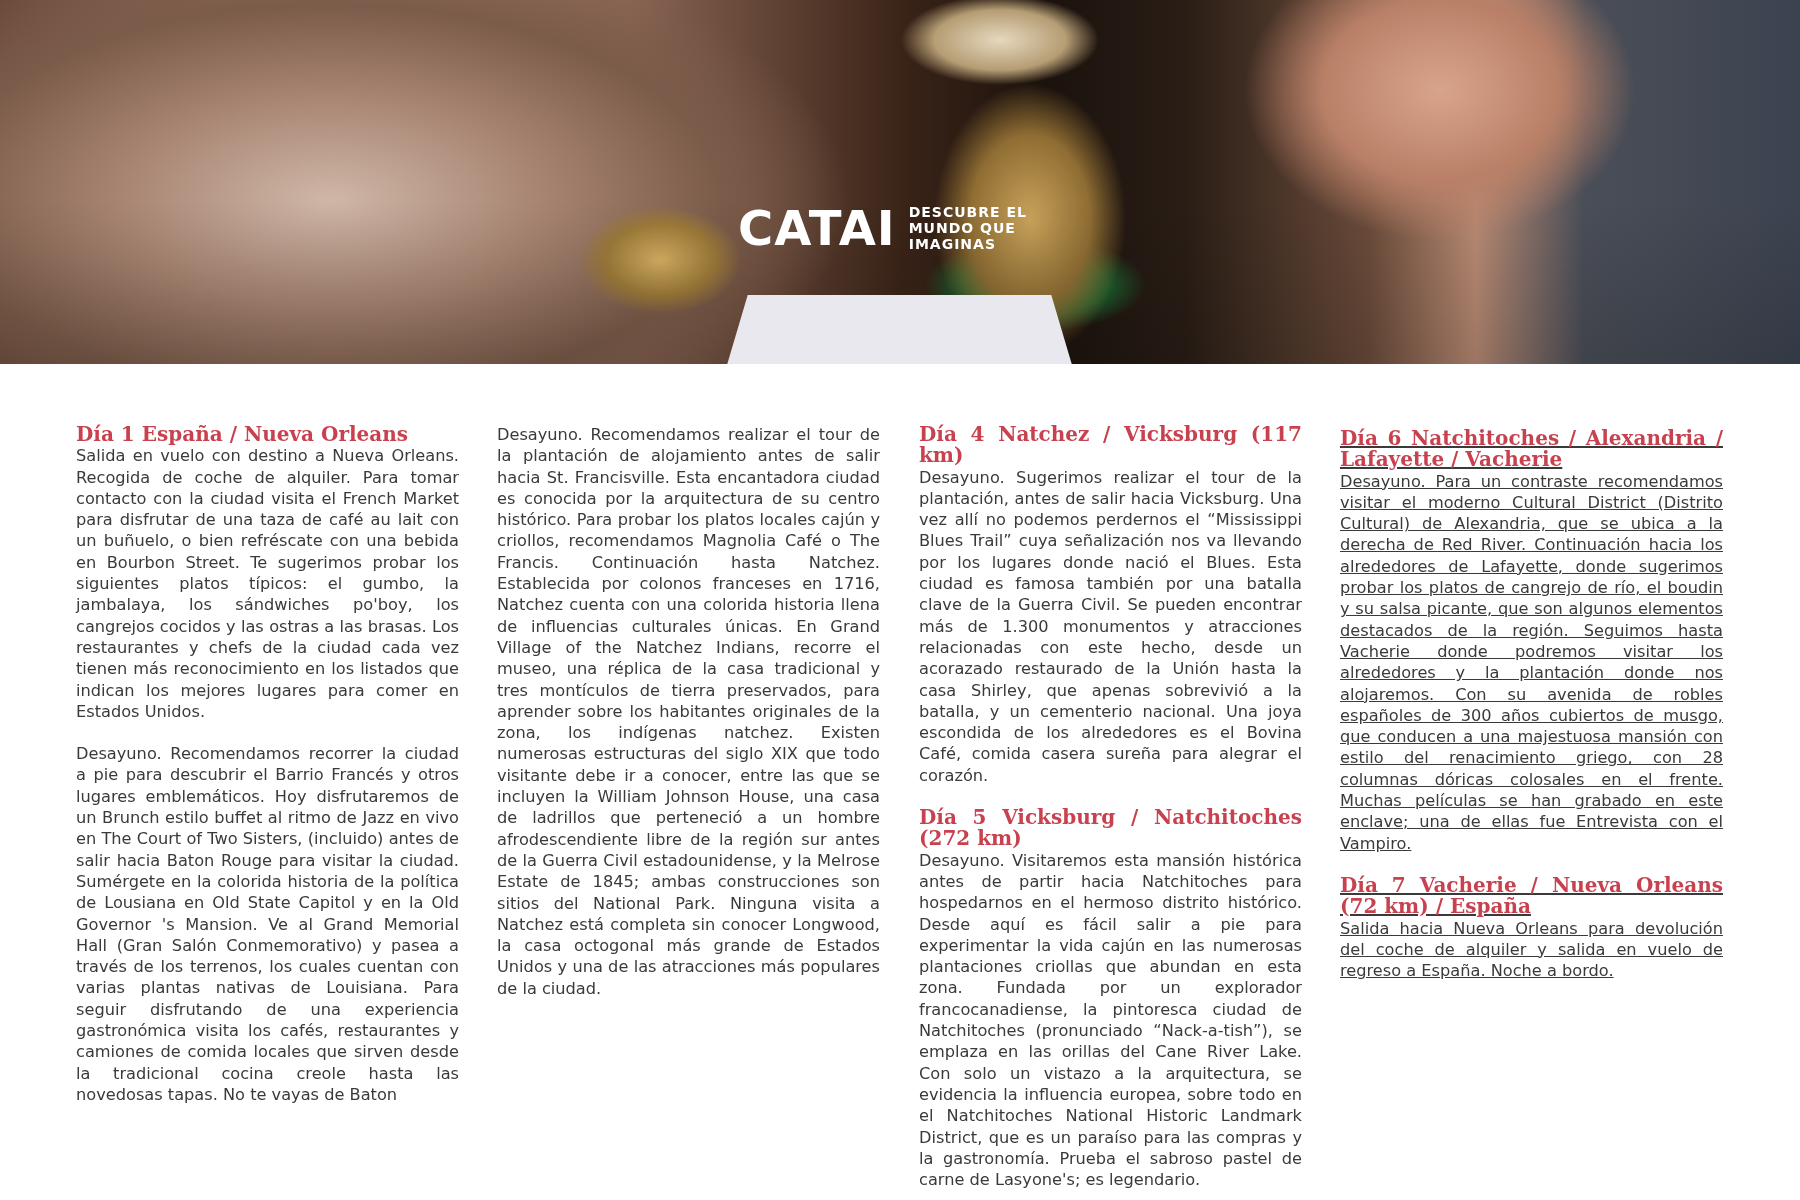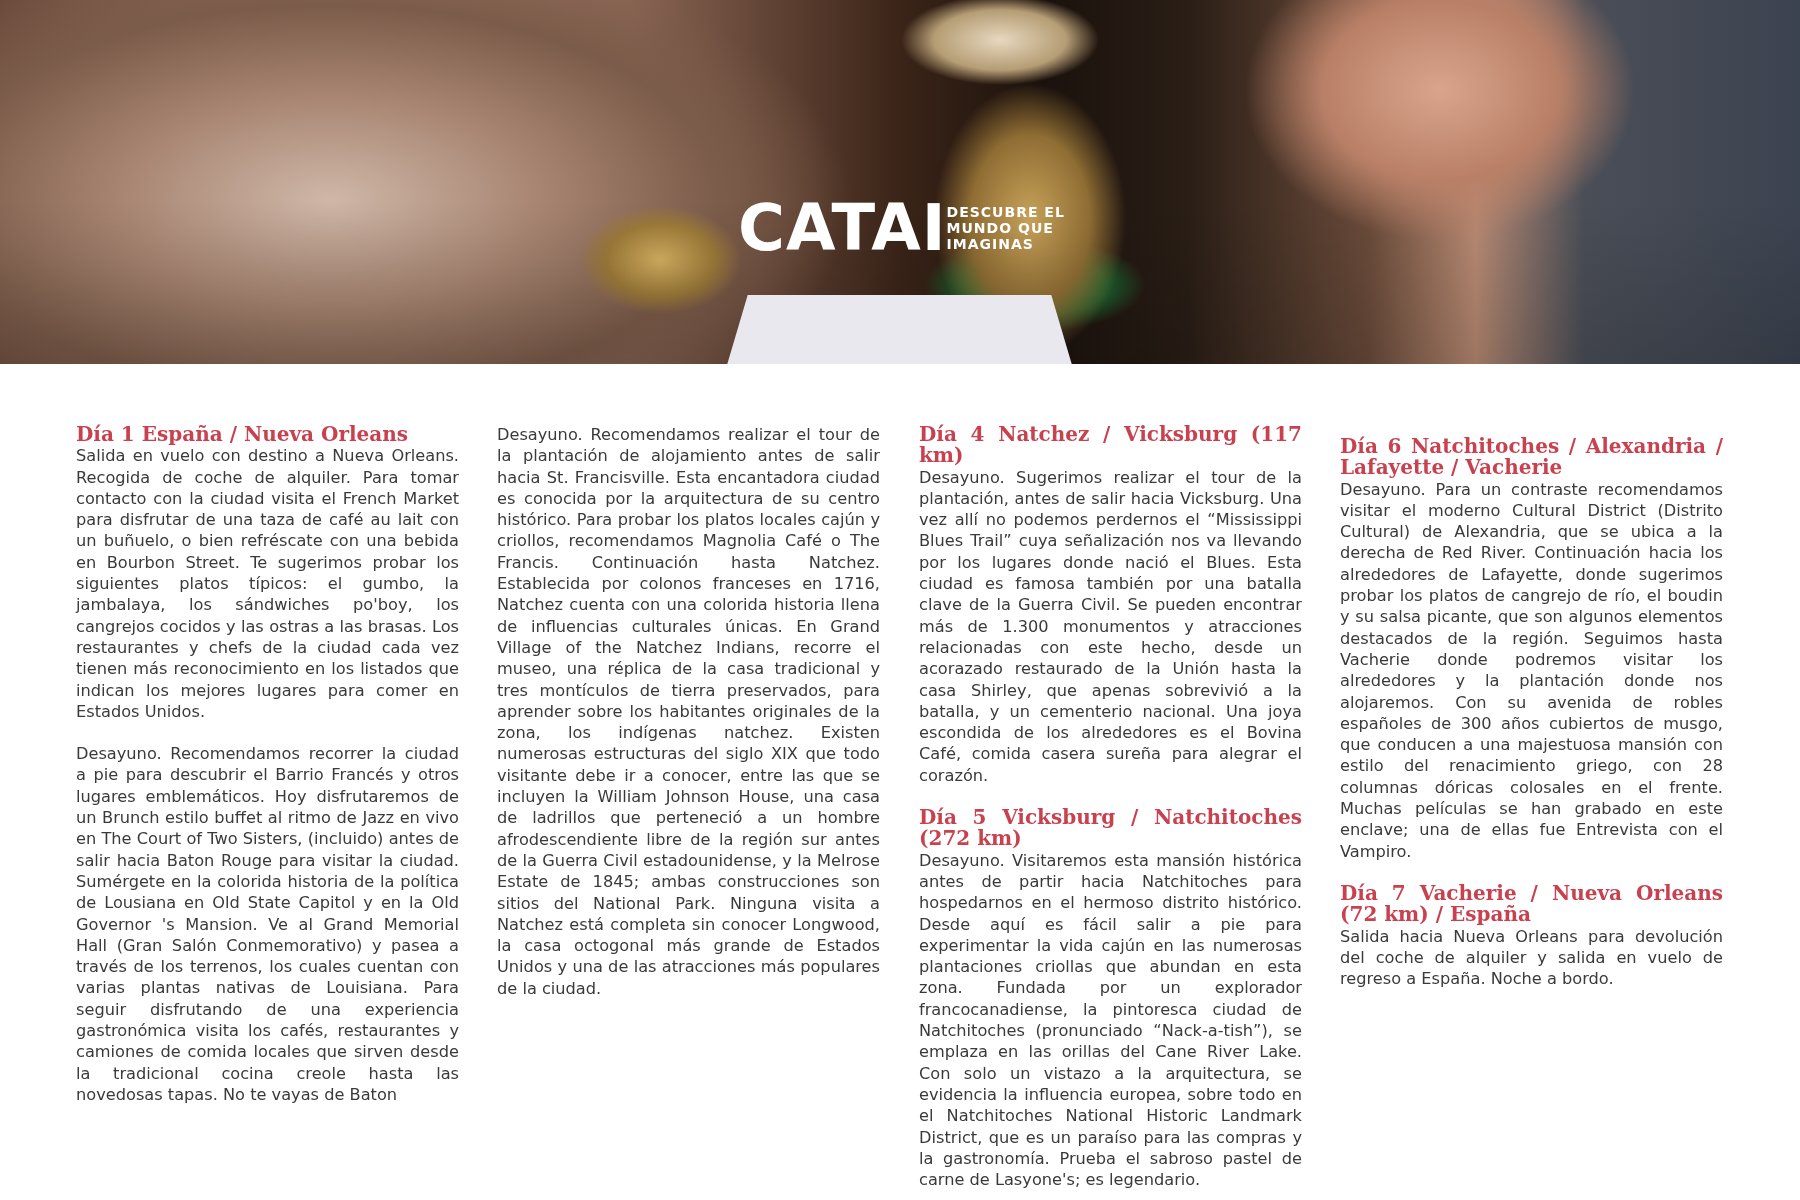--- a/index.html
+++ b/index.html
@@ -28,39 +28,39 @@
   .trapezoid {
     position: absolute; left: 727px; top: 295px; width: 345px; height: 70px;
     background: #e9e8ee;
     clip-path: polygon(6% 0, 94% 0, 100% 100%, 0 100%);
   }
   .logo {
     position: absolute; left: 738px; top: 196px; display: flex; align-items: center;
   }
   .logo-word {
     font-family: "DejaVu Sans", sans-serif; font-weight: bold; color: #ffffff;
-    font-size: 64px; letter-spacing: 1px; line-height: 64px;
+    font-size: 48px; letter-spacing: 1px; line-height: 64px;
   }
   .logo-tag {
-    margin-left: 0; color: #ffffff; font-weight: bold;
+    margin-left: 13px; color: #ffffff; font-weight: bold;
     font-family: "DejaVu Sans", sans-serif; font-size: 14px; line-height: 16px; letter-spacing: 1px;
   }
   .logo-tag div { white-space: nowrap; }
 
   .columns { position: absolute; top: 420px; left: 0; width: 1800px; }
   .col {
     position: absolute; width: 383px;
     font-family: "DejaVu Sans", sans-serif;
     font-size: 16.2px; line-height: 21.3px; color: #3a3a3a;
     text-align: justify; hyphens: auto;
   }
   .col1 { left: 76px; top: 4px; }
   .col2 { left: 497px; top: 4px; }
   .col3 { left: 919px; top: 4px; }
-  .col4 { left: 1340px; top: 16px; }
+  .col4 { left: 1340px; top: 8px; text-decoration: underline; }
   .day { margin-bottom: 21px; }
   .day-title {
     font-family: "DejaVu Serif", serif; font-weight: bold; color: #c8414f;
     font-size: 20px; line-height: 21.3px; text-align: justify;
   }
   .day-text { margin: 0; }
   .cont { margin-bottom: 21px; }
 </style>
 </head>
 <body>

